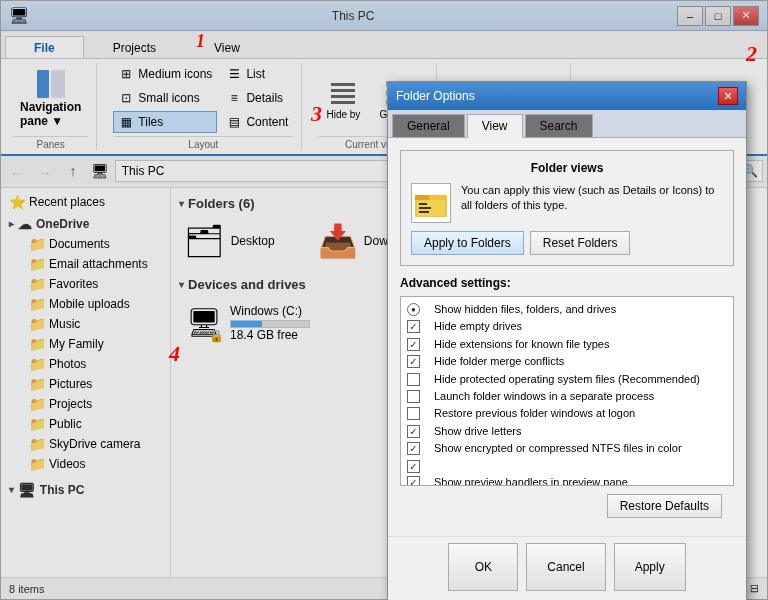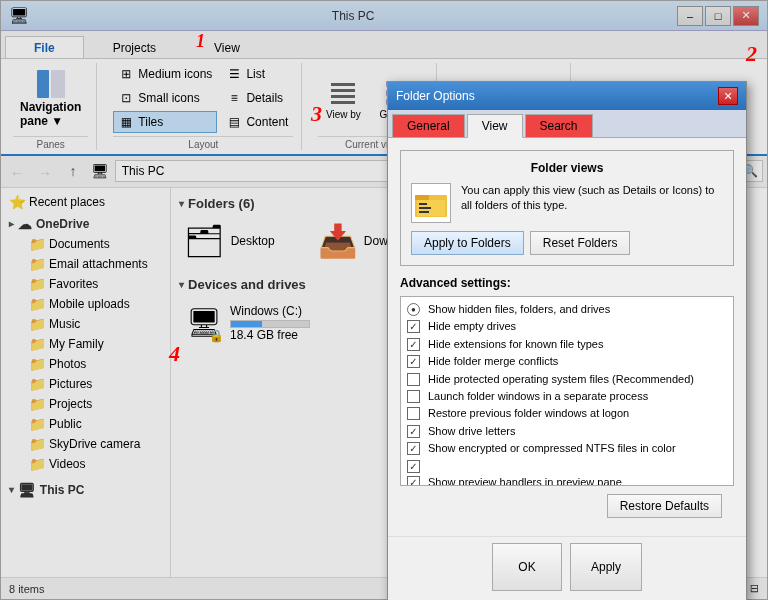--- a/index.html
+++ b/index.html
@@ -80,37 +80,37 @@
 
     
     .modal-overlay { position: absolute; top: 0; left: 0; right: 0; bottom: 0; background: rgba(0,0,0,0.1); z-index: 100; display: flex; align-items: flex-start; justify-content: flex-end; padding: 80px 20px 0 0; }
 
     
     .dialog { width: 360px; background: #f0f0f0; border: 1px solid #888; box-shadow: 3px 3px 10px rgba(0,0,0,0.4); display: flex; flex-direction: column; }
     .dialog-title-bar { background: linear-gradient(to bottom, #4a90d9, #2a70b9); height: 28px; display: flex; align-items: center; justify-content: space-between; padding: 0 8px; color: white; font-size: 12px; }
     .dialog-close-btn { width: 20px; height: 18px; background: linear-gradient(to bottom, #e06060, #cc2222); border: 1px solid #aa0000; color: white; display: flex; align-items: center; justify-content: center; font-size: 11px; cursor: pointer; }
 
     .dialog-tabs { display: flex; background: #d0d8e8; border-bottom: 1px solid #aaa; padding: 4px 4px 0; gap: 2px; }
-    .dialog-tab { padding: 4px 14px; background: #ef4444; border: 1px solid #aaa; border-bottom: none; font-size: 12px; cursor: pointer; }
+    .dialog-tab { padding: 4px 14px; background: #737373; border: 1px solid #aaa; border-bottom: none; font-size: 12px; cursor: pointer; }
     .dialog-tab.active { background: #f0f0f0; border-bottom: 1px solid #f0f0f0; margin-bottom: -1px; }
 
     .dialog-content { padding: 12px; flex: 1; }
 
     .folder-views-section { border: 1px solid #aaa; padding: 10px; margin-bottom: 10px; }
     .folder-views-title { font-size: 12px; font-weight: 600; margin-bottom: 8px; text-align: center; }
     .folder-views-body { display: flex; gap: 10px; align-items: flex-start; }
     .folder-icon-preview { width: 40px; height: 40px; border: 1px solid #aaa; background: white; display: flex; align-items: center; justify-content: center; font-size: 24px; }
     .folder-views-text { font-size: 11px; flex: 1; line-height: 1.4; }
     .folder-views-buttons { display: flex; gap: 6px; margin-top: 8px; }
     .dialog-btn { padding: 4px 12px; border: 1px solid #aaa; background: linear-gradient(to bottom, #f8f8f8, #e8e8e8); font-size: 12px; cursor: pointer; }
     .dialog-btn.primary { background: linear-gradient(to bottom, #e8f4ff, #c8dff5); border-color: #88aacc; }
 
     .advanced-settings { font-size: 12px; font-weight: 600; margin-bottom: 6px; }
     .settings-list { border: 1px solid #aaa; background: white; height: 190px; overflow-y: auto; padding: 4px; }
-    .setting-item { display: flex; align-items: flex-start; gap: 8px; padding: 1px 2px; cursor: pointer; }
+    .setting-item { display: flex; align-items: flex-start; gap: 14px; padding: 1px 2px; cursor: pointer; }
     .setting-checkbox { width: 13px; height: 13px; border: 1px solid #666; display: flex; align-items: center; justify-content: center; font-size: 10px; flex-shrink: 0; margin-top: 1px; }
     .setting-checkbox.checked::after { content: '✓'; font-size: 10px; color: #333; }
     .setting-checkbox.radio { border-radius: 50%; background: white; }
     .setting-checkbox.radio.checked { background: white; }
     .setting-checkbox.radio.checked::after { content: '●'; font-size: 8px; color: #333; }
     .setting-text { font-size: 11px; line-height: 1.4; }
 
     .dialog-footer-btn { margin: 8px 12px 6px; display: flex; justify-content: flex-end; }
     .dialog-action-btns { display: flex; justify-content: center; gap: 8px; padding: 6px 12px 10px; border-top: 1px solid #ddd; }
     .dialog-action-btn { padding: 16px 20px; border: 1px solid #aaa; background: linear-gradient(to bottom, #f8f8f8, #e0e0e0); font-size: 12px; cursor: pointer; min-width: 70px; }
@@ -200,21 +200,21 @@
       <div class="ribbon-group-content">
         <div class="ribbon-btn">
           <div class="icon">
             <svg width="32" height="32" viewBox="0 0 32 32">
               <rect x="4" y="6" width="24" height="3" fill="#666"></rect>
               <rect x="4" y="12" width="24" height="3" fill="#666"></rect>
               <rect x="4" y="18" width="24" height="3" fill="#666"></rect>
               <rect x="4" y="24" width="24" height="3" fill="#666"></rect>
             </svg>
           </div>
-          <div class="label">View by</div>
+          <div class="label">Hide by</div>
         </div>
         <div class="ribbon-btn">
           <div class="icon">
             <svg width="32" height="32" viewBox="0 0 32 32">
               <rect x="2" y="4" width="28" height="6" fill="#aac" rx="1"></rect>
               <rect x="2" y="13" width="28" height="6" fill="#aac" rx="1"></rect>
               <rect x="2" y="22" width="28" height="6" fill="#aac" rx="1"></rect>
             </svg>
           </div>
           <div class="label">Group by</div>
@@ -458,18 +458,19 @@
 
         </div>
 
         <div class="dialog-footer-btn">
           <button class="dialog-btn">Restore Defaults</button>
         </div>
       </div>
 
       <div class="dialog-action-btns">
         <button class="dialog-action-btn">OK</button>
+        <button class="dialog-action-btn">Cancel</button>
         <button class="dialog-action-btn">Apply</button>
       </div>
     </div>
   </div>
 
 </div>
 
 </body></html>

